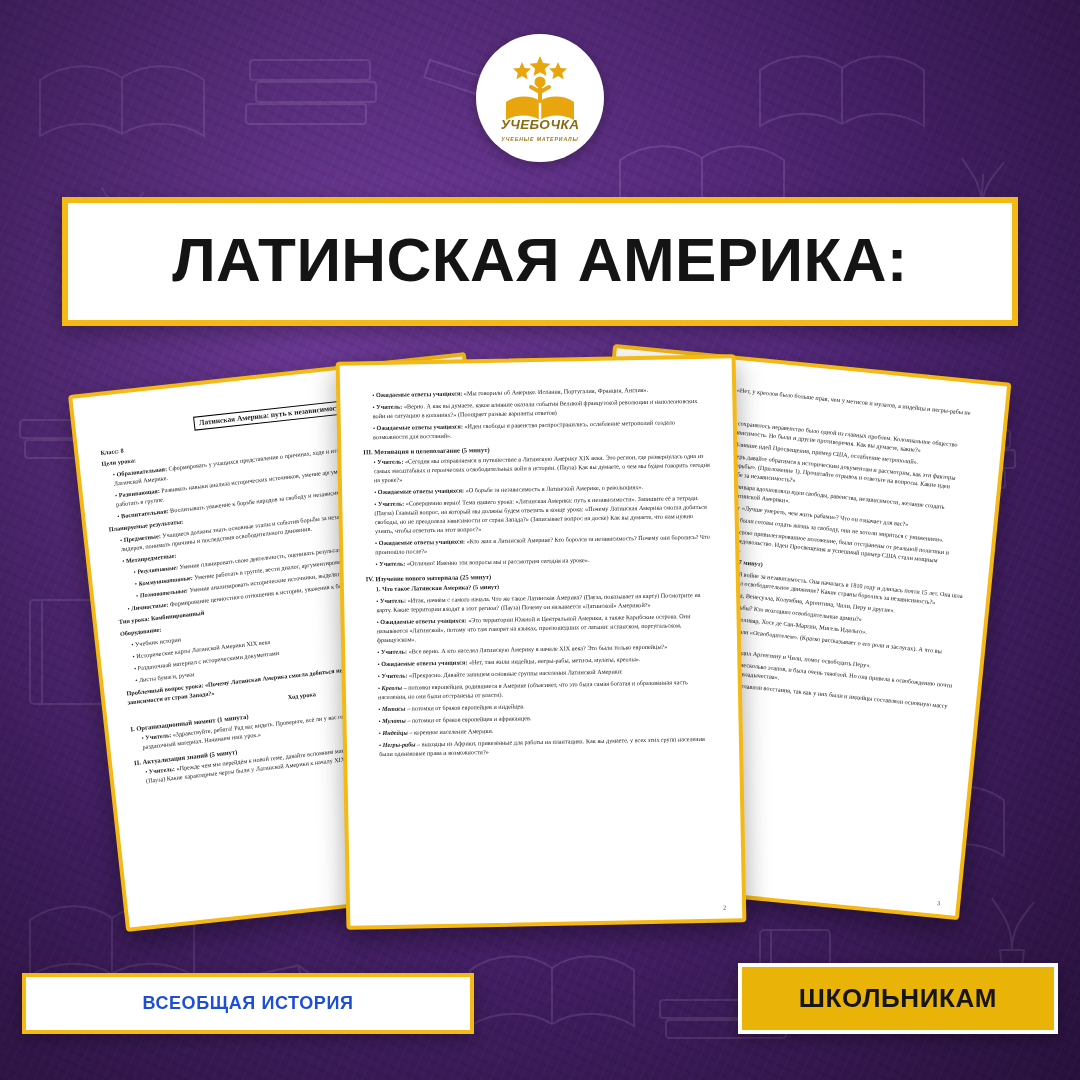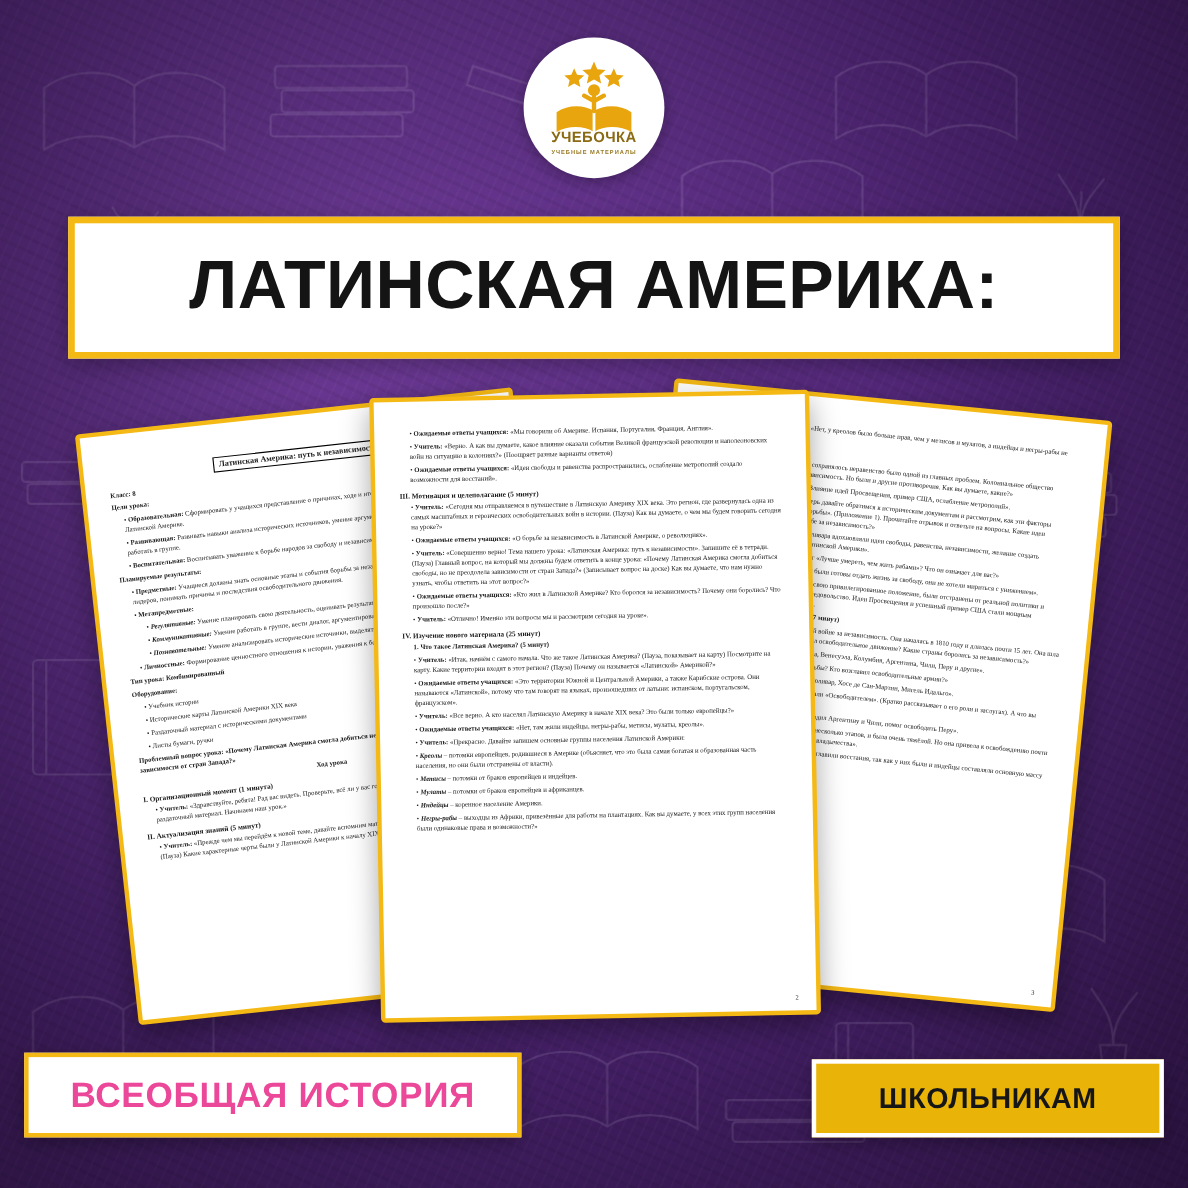--- a/index.html
+++ b/index.html
@@ -32,21 +32,21 @@
 
   
   .logo {
     position: absolute; left: 50%; top: 34px; transform: translateX(-50%);
     width: 128px; height: 128px; border-radius: 50%;
     background: #ffffff;
     display: flex; align-items: center; justify-content: center;
     box-shadow: 0 3px 14px rgba(0,0,0,.3);
     z-index: 6;
   }
-  .logo-inner { width: 108px; height: 108px; position: relative; }
+  .logo-inner { width: 108px; height: 108px; position: relative; font-style: italic; }
   .logo-name {
     position: absolute; left: 0; right: 0; bottom: 20px;
     text-align: center; font-size: 13.5px; font-weight: bold;
     letter-spacing: .4px; color: #8a6a12;
   }
   .logo-sub {
     position: absolute; left: 0; right: 0; bottom: 10px;
     text-align: center; font-size: 5.2px; font-weight: bold;
     letter-spacing: .9px; color: #9a7a25;
   }
@@ -93,21 +93,21 @@
 
   
   .ribbon {
     position: absolute; bottom: 46px; z-index: 6;
     padding: 16px 10px; text-align: center;
     font-weight: 800; letter-spacing: .6px;
     box-shadow: 0 5px 16px rgba(0,0,0,.3);
   }
   .ribbon-left {
     left: 22px; width: 452px;
-    background: #ffffff; border: 4px solid #f5b915; color: #ec4899; font-size: 32px;
+    background: #ffffff; border: 4px solid #f5b915; color: #1d4ed8; font-size: 18px;
   }
   .ribbon-right {
     right: 22px; width: 320px;
     background: #eab308; border: 4px solid #ffffff; color: #161616; font-size: 26px;
   }
 </style>
 </head>
 <body>
 
 <div class="bg"></div>

